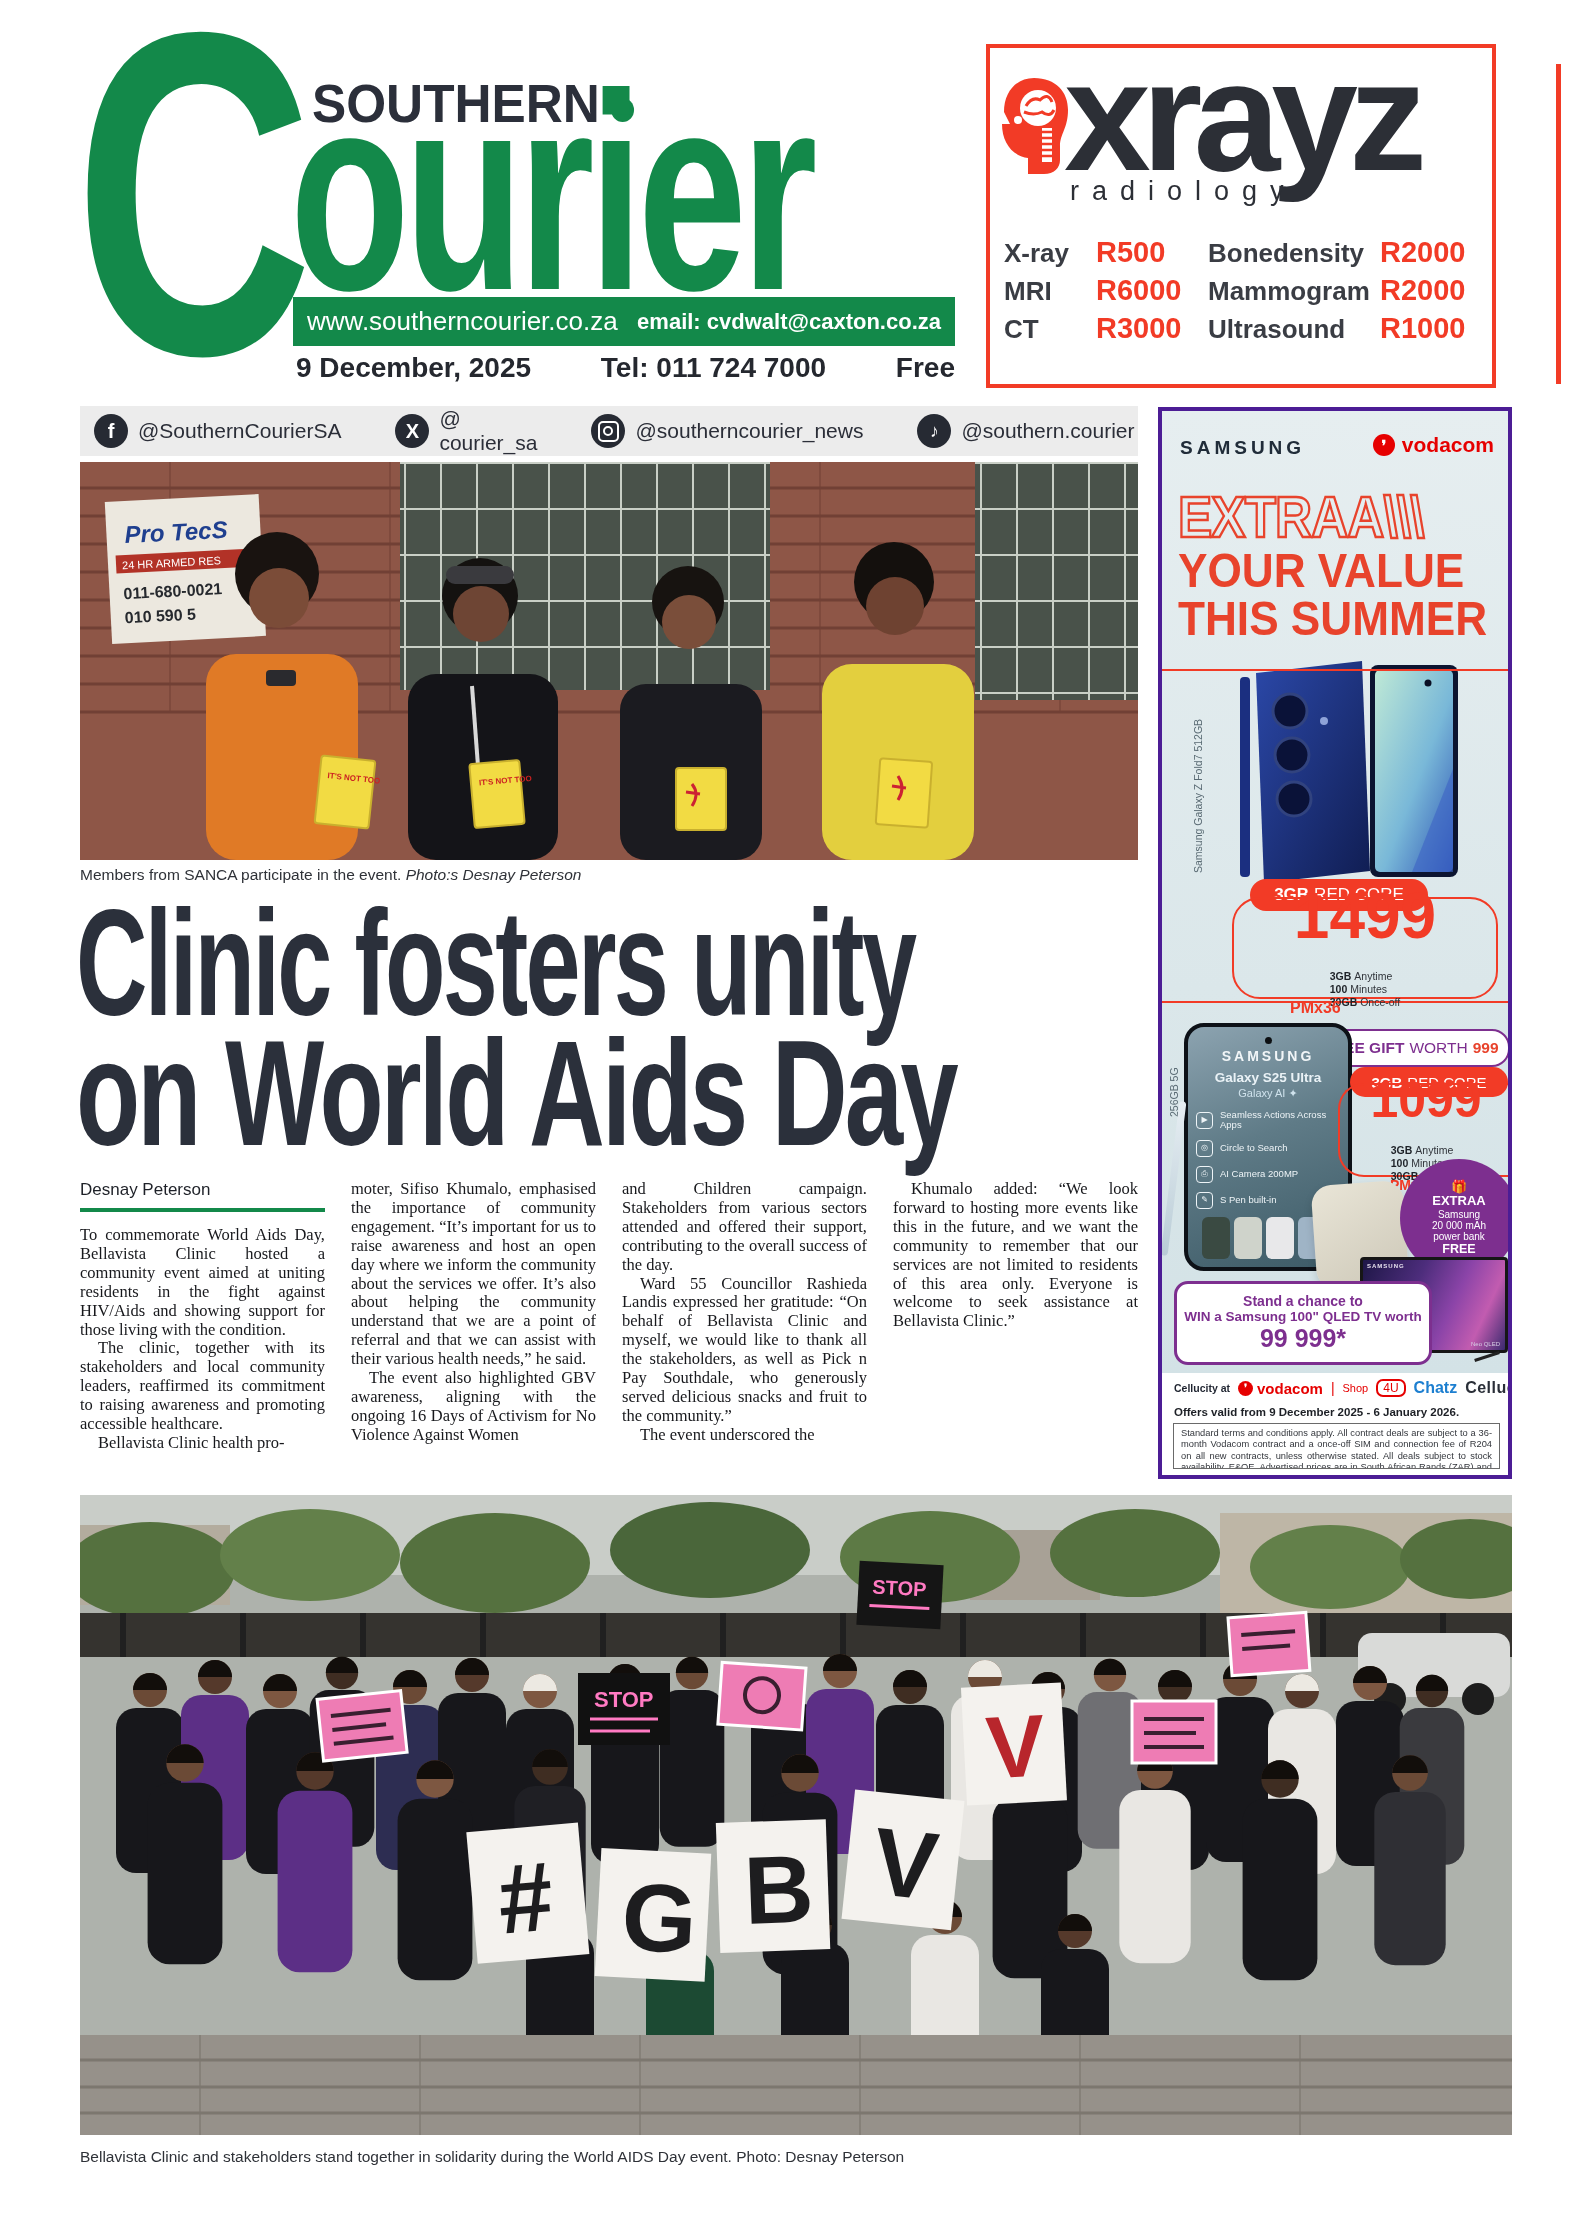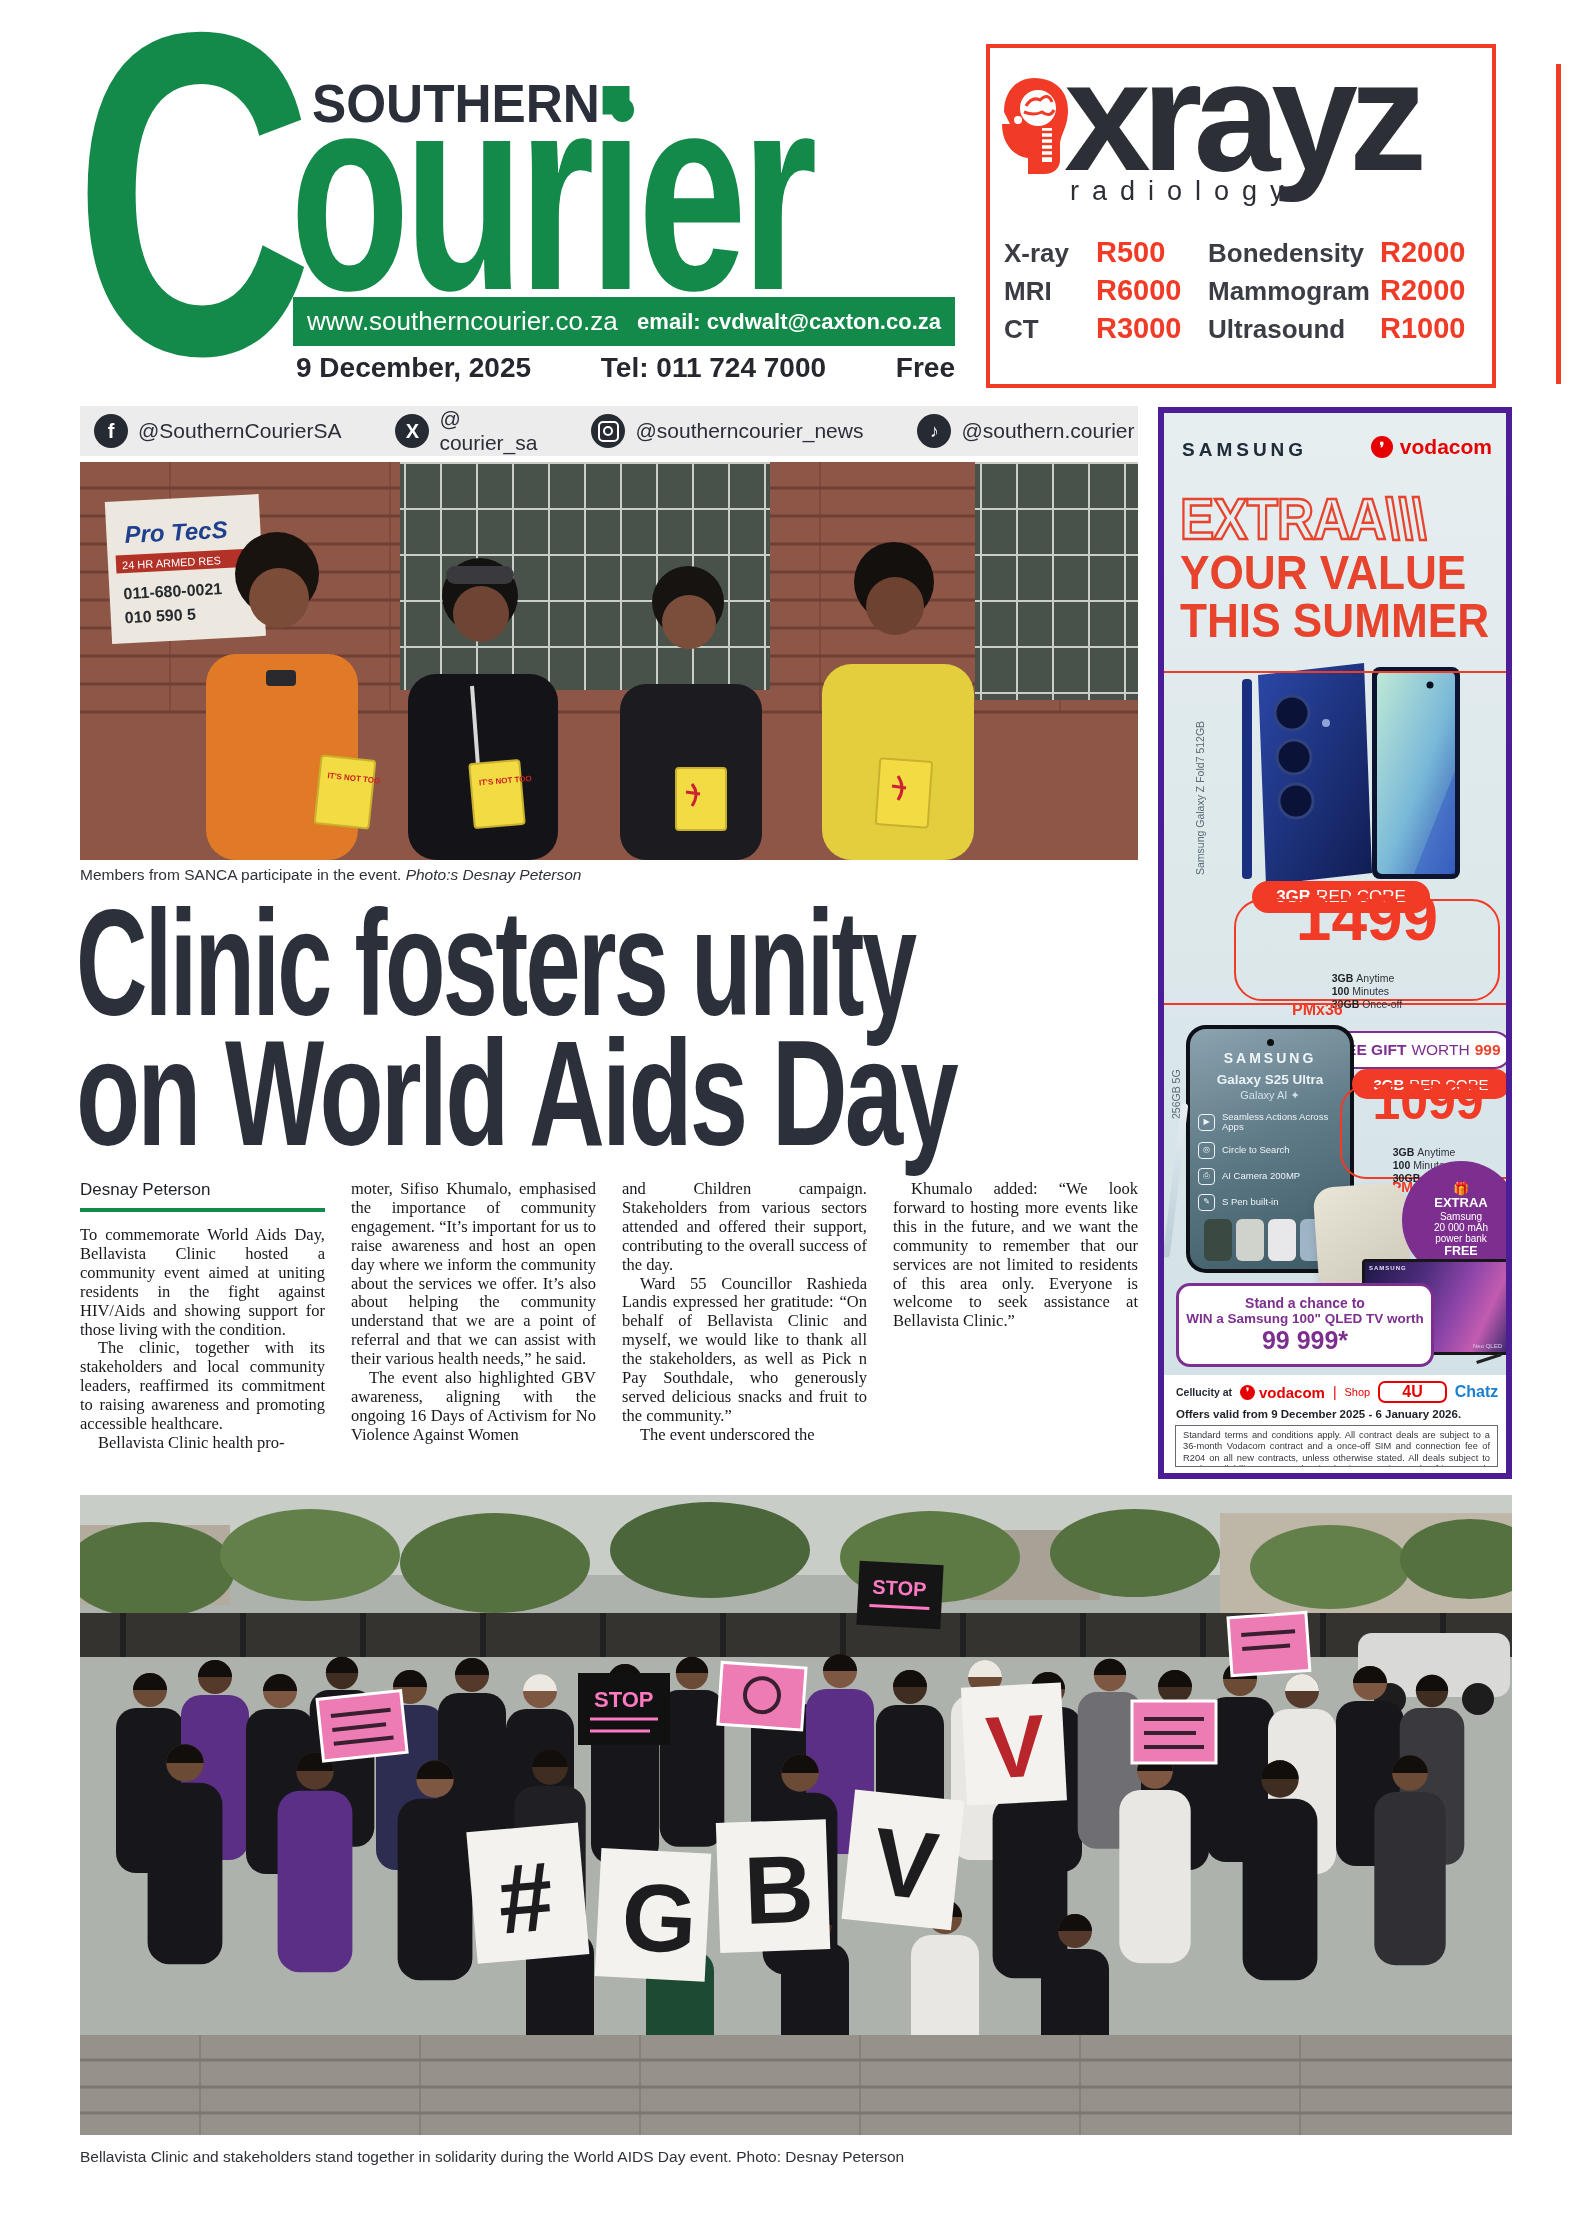--- a/index.html
+++ b/index.html
@@ -47,21 +47,21 @@
   
   .headline{left:76px;top:898px;color:#2b303b;font-weight:bold;line-height:130px;white-space:nowrap;}
   .hl{font-size:150px;letter-spacing:-4px;transform:scaleX(.66);transform-origin:left top;}
   .hl2{transform:scaleX(.70);}
   .article-cols{left:80px;top:1180px;width:1058px;display:flex;column-gap:26px;}
   .col{width:245px;}
   .byline{font-size:17px;color:#1e2128;padding-bottom:8px;border-bottom:4px solid var(--green);margin-bottom:14px;font-family:"Liberation Sans",sans-serif;}
   .col p{margin:0;font-family:"Liberation Serif",serif;font-size:16.5px;line-height:18.9px;text-align:justify;color:#17181c;}
   .col p.ind{text-indent:18px;}
   
-  .sidebar{left:1158px;top:407px;width:354px;height:1072px;border:6px solid #4c1d95;box-sizing:border-box;background:#fff;overflow:hidden;}
+  .sidebar{left:1158px;top:407px;width:354px;height:1072px;border:4px solid #4c1d95;box-sizing:border-box;background:#fff;overflow:hidden;}
   .ad-blue{position:absolute;left:0;top:0;right:0;height:962px;background:linear-gradient(180deg,#e6eef0 0%,#dbe7ea 60%,#d3e2e6 100%);}
   .ad-samsung{position:absolute;left:18px;top:26px;font-size:19px;font-weight:bold;letter-spacing:4px;color:#202c39;}
   .ad-voda{position:absolute;right:14px;top:22px;display:flex;align-items:center;gap:7px;}
   .voda-dot{width:22px;height:22px;border-radius:50%;background:var(--voda);color:#fff;display:flex;align-items:center;justify-content:center;font-size:15px;font-weight:bold;line-height:1;}
   .voda-txt{font-size:21px;font-weight:bold;color:var(--voda);}
   .ad-h1{position:absolute;left:16px;top:78px;font-size:57px;font-weight:bold;letter-spacing:-1px;color:transparent;-webkit-text-stroke:2.5px #e8432c;line-height:1;white-space:nowrap;transform:scaleX(.9);transform-origin:left top;}
   .ad-h2{position:absolute;left:16px;top:136px;font-size:48px;font-weight:bold;color:#e8432c;line-height:1;transform:scaleX(.92);transform-origin:left top;white-space:nowrap;}
   .ad-h3{position:absolute;left:16px;top:184px;font-size:48px;font-weight:bold;color:#e8432c;line-height:1;transform:scaleX(.92);transform-origin:left top;white-space:nowrap;}
   .vlabel{position:absolute;writing-mode:vertical-rl;transform:rotate(180deg);font-size:10.5px;color:#5a6b74;}
   .outline1{position:absolute;left:-52px;top:258px;width:452px;height:330px;border:2px solid var(--red);border-radius:44px;}
@@ -105,21 +105,21 @@
   .winbox .w1{font-size:14px;font-weight:600;}
   .winbox .w2{font-size:13.5px;font-weight:bold;}
   .winbox .w3{font-size:25px;font-weight:bold;}
   .avrow{position:absolute;left:12px;top:968px;right:8px;display:flex;align-items:center;gap:8px;white-space:nowrap;}
   .av-label{font-size:10.5px;font-weight:bold;color:#1f2430;}
   .av-voda{display:flex;align-items:center;gap:4px;}
   .av-voda .voda-dot{width:15px;height:15px;font-size:10px;}
   .av-voda .t{font-size:15px;font-weight:bold;color:var(--voda);}
   .av-sep{color:var(--voda);font-size:14px;}
   .av-shop{font-size:11px;color:var(--voda);}
-  .av-4u{border:2px solid var(--voda);border-radius:7px;padding:0 22px;font-size:16px;font-weight:bold;color:var(--voda);}
+  .av-4u{border:2px solid var(--voda);border-radius:7px;padding:0 5px;font-size:12px;font-weight:normal;color:var(--voda);}
   .av-chatz{font-size:16px;font-weight:bold;color:#1d7fd0;}
   .av-cell{font-size:16px;font-weight:bold;color:#2a2f38;letter-spacing:.5px;}
   .validity{position:absolute;left:12px;top:995px;font-size:11.5px;font-weight:bold;color:#1d2026;}
   .terms{position:absolute;left:11px;right:8px;top:1012px;bottom:6px;border:1.5px solid #6a6a6a;padding:4px 7px;font-size:9.3px;line-height:1.22;color:#33363c;text-align:justify;overflow:hidden;}
   svg text{font-family:"Liberation Sans",sans-serif;}
 </style>
 </head>
 <body>
 
 <div class="abs mast-c">C</div>

